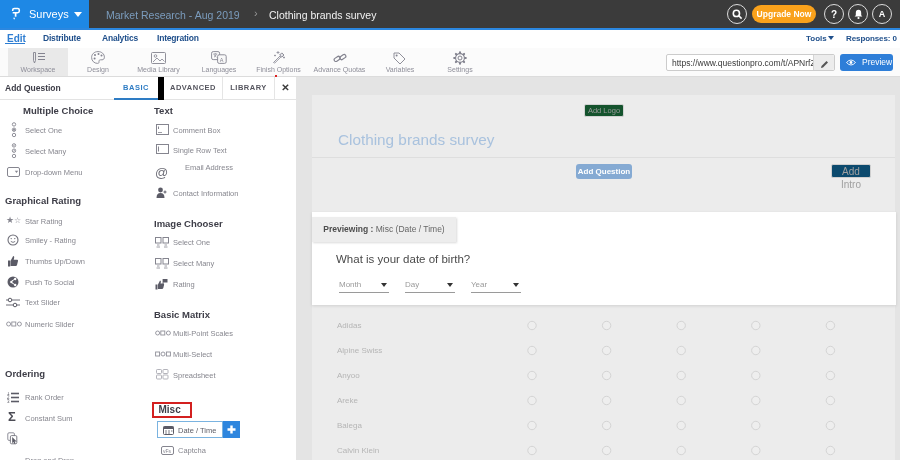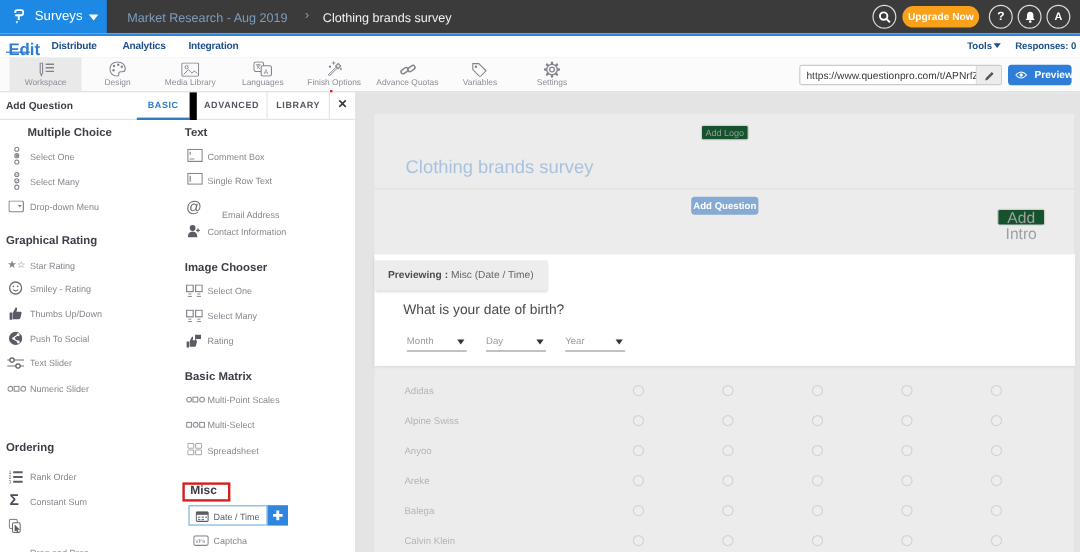--- a/index.html
+++ b/index.html
@@ -34,21 +34,21 @@
 <div class="circ" style="left:824px;top:4px;font-size:10px;font-weight:bold;line-height:19px;">?</div>
 <div class="circ" style="left:848px;top:4px;">
  <svg width="11" height="11" style="margin-top:4px;" viewBox="0 0 11 11">
       <path d="M5.5 0.8 Q8.2 0.8 8.2 4 L8.2 6.2 L9.4 7.6 L1.6 7.6 L2.8 6.2 L2.8 4 Q2.8 0.8 5.5 0.8 Z" fill="#fff"></path>
       <circle cx="5.5" cy="9" r="1.1" fill="#fff"></circle>
     </svg>
 </div>
 <div class="circ" style="left:872px;top:4px;font-size:9px;font-weight:bold;line-height:19px;">A</div>
 
 <div class="abs" style="left:0;top:28px;width:900px;height:20px;background:#fff;border-top:2px solid #2b87e0;"></div>
-<div class="abs" style="left:7px;top:33px;color:#2d7dd2;font-size:14px;font-weight:bold;">Edit</div>
+<div class="abs" style="left:7px;top:33px;color:#2d7dd2;font-size:10px;font-weight:bold;">Edit</div>
 <div class="abs" style="left:5px;top:42.5px;width:20px;height:1.8px;background:#2d7dd2;"></div>
 <div class="abs" style="left:43px;top:33px;color:#1f4f8b;font-size:8.5px;font-weight:bold;letter-spacing:-0.2px;">Distribute</div>
 <div class="abs" style="left:102px;top:33px;color:#1f4f8b;font-size:8.5px;font-weight:bold;letter-spacing:-0.2px;">Analytics</div>
 <div class="abs" style="left:157px;top:33px;color:#1f4f8b;font-size:8.5px;font-weight:bold;letter-spacing:-0.2px;">Integration</div>
 <div class="abs" style="left:806px;top:33.5px;color:#1f4f8b;font-size:8px;font-weight:bold;">Tools</div>
 <div class="abs" style="left:828px;top:36px;width:0;height:0;border-left:3.5px solid transparent;border-right:3.5px solid transparent;border-top:4px solid #1f4f8b;"></div>
 <div class="abs" style="left:846px;top:33.5px;color:#1f4f8b;font-size:8px;font-weight:bold;letter-spacing:-0.1px;">Responses: 0</div>
 
 <div class="abs" style="left:0;top:48px;width:900px;height:29px;background:#fbfbfb;border-bottom:1px solid #dcdcdc;"></div>
 <div class="abs" style="left:8px;top:48px;width:60px;height:28px;background:#e9e9e9;"></div>
@@ -121,21 +121,21 @@
 <div class="abs" style="left:813px;top:55px;width:21px;height:15px;background:#ececec;border-left:1px solid #d5d5d5;border-radius:0 2px 2px 0;text-align:center;">
  <svg width="9" height="9" style="margin-top:3px;" viewBox="0 0 9 9">
       <path d="M1 8 L1.5 6 L6.5 1 L8 2.5 L3 7.5 Z" fill="#555"></path>
     </svg>
 </div>
 <div class="abs" style="left:840px;top:54px;width:53px;height:17px;background:#2e7ed8;border-radius:3px;"></div>
 <svg class="abs" style="left:846px;top:59px;" width="10" height="7" viewBox="0 0 10 7">
     <path d="M0.5 3.5 Q5 -1.5 9.5 3.5 Q5 8.5 0.5 3.5 Z" fill="none" stroke="#fff" stroke-width="0.9"></path>
     <circle cx="5" cy="3.5" r="1.4" fill="#fff"></circle>
   </svg>
-<div class="abs" style="left:862px;top:57px;color:#fff;font-size:8.5px;font-weight:bold;">Preview</div>
+<div class="abs" style="left:862px;top:57px;color:#fff;font-size:8.5px;font-weight:normal;">Preview</div>
 
 <div class="abs" style="left:275px;top:75px;width:2px;height:2.5px;background:#d22;"></div>
 
 <div class="abs" style="left:0;top:77px;width:296px;height:383px;background:#fff;"></div>
 <div class="abs" style="left:0;top:77px;width:296px;height:23px;border-bottom:1px solid #e3e3e3;"></div>
 <div class="abs" style="left:5px;top:83px;color:#3d3d47;font-size:8.5px;font-weight:bold;">Add Question</div>
 <div class="abs" style="left:114px;top:77px;width:44px;height:23px;border-bottom:2px solid #2e7cc4;color:#2e7cc4;font-size:7.5px;font-weight:bold;text-align:center;line-height:22px;letter-spacing:0.5px;">BASIC</div>
 <div class="abs" style="left:158px;top:77px;width:64px;height:23px;border-left:6px solid #000000;color:#55555e;font-size:7.5px;font-weight:bold;text-align:center;line-height:22px;letter-spacing:0.5px;">ADVANCED</div>
 <div class="abs" style="left:222px;top:77px;width:52px;height:23px;border-left:1px solid #e5e5e5;color:#55555e;font-size:7.5px;font-weight:bold;text-align:center;line-height:22px;letter-spacing:0.5px;">LIBRARY</div>
 <div class="abs" style="left:274px;top:77px;width:22px;height:23px;border-left:1px solid #e5e5e5;color:#3a3a3a;font-size:10px;font-weight:bold;text-align:center;line-height:22px;">✕</div>
@@ -232,21 +232,21 @@
     <line x1="2.5" y1="2.5" x2="2.5" y2="5" stroke="#85858f"></line>
     <line x1="2" y1="8.5" x2="6" y2="8.5" stroke="#85858f" stroke-width="0.8"></line>
   </svg>
 <div class="qitem" style="left:173px;top:126px;">Comment Box</div>
 <svg class="abs" style="left:156px;top:143.5px;" width="13" height="10" viewBox="0 0 13 10">
     <rect x="0.5" y="0.5" width="12" height="9" fill="none" stroke="#85858f"></rect>
     <line x1="2.5" y1="2.5" x2="2.5" y2="7.5" stroke="#85858f"></line>
   </svg>
 <div class="qitem" style="left:173px;top:145.5px;">Single Row Text</div>
 <div class="qicon" style="left:155px;top:165px;font-size:13px;color:#6e6e78;">@</div>
-<div class="qitem" style="left:173px;top:175px;padding-left:12px;">Email Address</div>
+<div class="qitem" style="left:173px;top:163px;padding-left:12px;">Email Address</div>
 <svg class="abs" style="left:156px;top:187px;" width="12" height="11" viewBox="0 0 12 11">
     <circle cx="4.5" cy="3" r="2.4" fill="#5b5b66"></circle>
     <path d="M0.5 11 q0-5 4-5 q4 0 4 5 z" fill="#5b5b66"></path>
     <path d="M9 3.5 v3 M7.5 5 h3" stroke="#5b5b66" stroke-width="1"></path>
   </svg>
 <div class="qitem" style="left:173px;top:189px;">Contact Information</div>
 
 <div class="sech" style="left:154px;top:218px;">Image Chooser</div>
 <svg class="abs" style="left:155px;top:237px;" width="14" height="11" viewBox="0 0 14 11">
     <g fill="none" stroke="#85858f">
@@ -316,21 +316,21 @@
     <text x="2" y="6.5" font-size="5" fill="#85858f" font-family="Liberation Sans">vFs</text>
   </svg>
 <div class="qitem" style="left:178px;top:446px;">Captcha</div>
 
 <div class="abs" style="left:296px;top:77px;width:604px;height:383px;background:#e4e4e4;"></div>
 <div class="abs" style="left:312px;top:95px;width:583px;height:365px;background:#ececec;"></div>
 <div class="abs" style="left:584px;top:104px;width:40px;height:13px;border:1px solid #d2d2d2;border-radius:2px;background:#14532d;color:#9a9a9a;font-size:7.5px;text-align:center;line-height:12px;">Add Logo</div>
 <div class="abs" style="left:338px;top:131px;color:#a9c2de;font-size:15.3px;">Clothing brands survey</div>
 <div class="abs" style="left:312px;top:157px;width:583px;height:1px;background:#dedede;"></div>
 <div class="abs" style="left:576px;top:164px;width:56px;height:15px;background:#85aad3;border-radius:3px;color:#fff;font-size:8px;font-weight:bold;text-align:center;line-height:15px;">Add Question</div>
-<div class="abs" style="left:831px;top:174px;width:40px;height:14px;border:1px solid #cfcfcf;border-radius:2px;background:#14532d;color:#a0a0a0;font-size:13px;text-align:center;line-height:13px;">Add Intro</div>
+<div class="abs" style="left:831px;top:164px;width:40px;height:14px;border:1px solid #cfcfcf;border-radius:2px;background:#0c4a6e;color:#a0a0a0;font-size:10px;text-align:center;line-height:13px;">Add Intro</div>
 
 <div class="abs" style="left:312px;top:212px;width:584px;height:93px;background:#fff;box-shadow:0 1px 3px rgba(0,0,0,0.12);"></div>
 <div class="abs" style="left:312px;top:217px;width:144px;height:25px;background:#ededed;box-shadow:1px 1px 2px rgba(0,0,0,0.15);color:#666;font-size:8.5px;line-height:25px;text-align:center;"><b style="color:#4d4d4d;">Previewing :</b> Misc (Date / Time)</div>
 <div class="abs" style="left:336px;top:253px;color:#4a4a4a;font-size:11.5px;">What is your date of birth?</div>
 <div class="ddl" style="position:absolute;left:339px;top:280px;width:50px;height:13px;border-bottom:1px solid #9a9a9a;color:#9a9a9a;font-size:8px;">Month<span style="position:absolute;right:2px;top:3px;width:0;height:0;border-left:3.5px solid transparent;border-right:3.5px solid transparent;border-top:4px solid #333;"></span></div>
 <div class="ddl" style="position:absolute;left:405px;top:280px;width:50px;height:13px;border-bottom:1px solid #9a9a9a;color:#9a9a9a;font-size:8px;">Day<span style="position:absolute;right:2px;top:3px;width:0;height:0;border-left:3.5px solid transparent;border-right:3.5px solid transparent;border-top:4px solid #333;"></span></div>
 <div class="ddl" style="position:absolute;left:471px;top:280px;width:50px;height:13px;border-bottom:1px solid #9a9a9a;color:#9a9a9a;font-size:8px;">Year<span style="position:absolute;right:2px;top:3px;width:0;height:0;border-left:3.5px solid transparent;border-right:3.5px solid transparent;border-top:4px solid #333;"></span></div>
 
 <div id="matrix">
 <div class="abs" style="left:337px;top:321px;color:#b5b5b5;font-size:8px;">Adidas</div>

